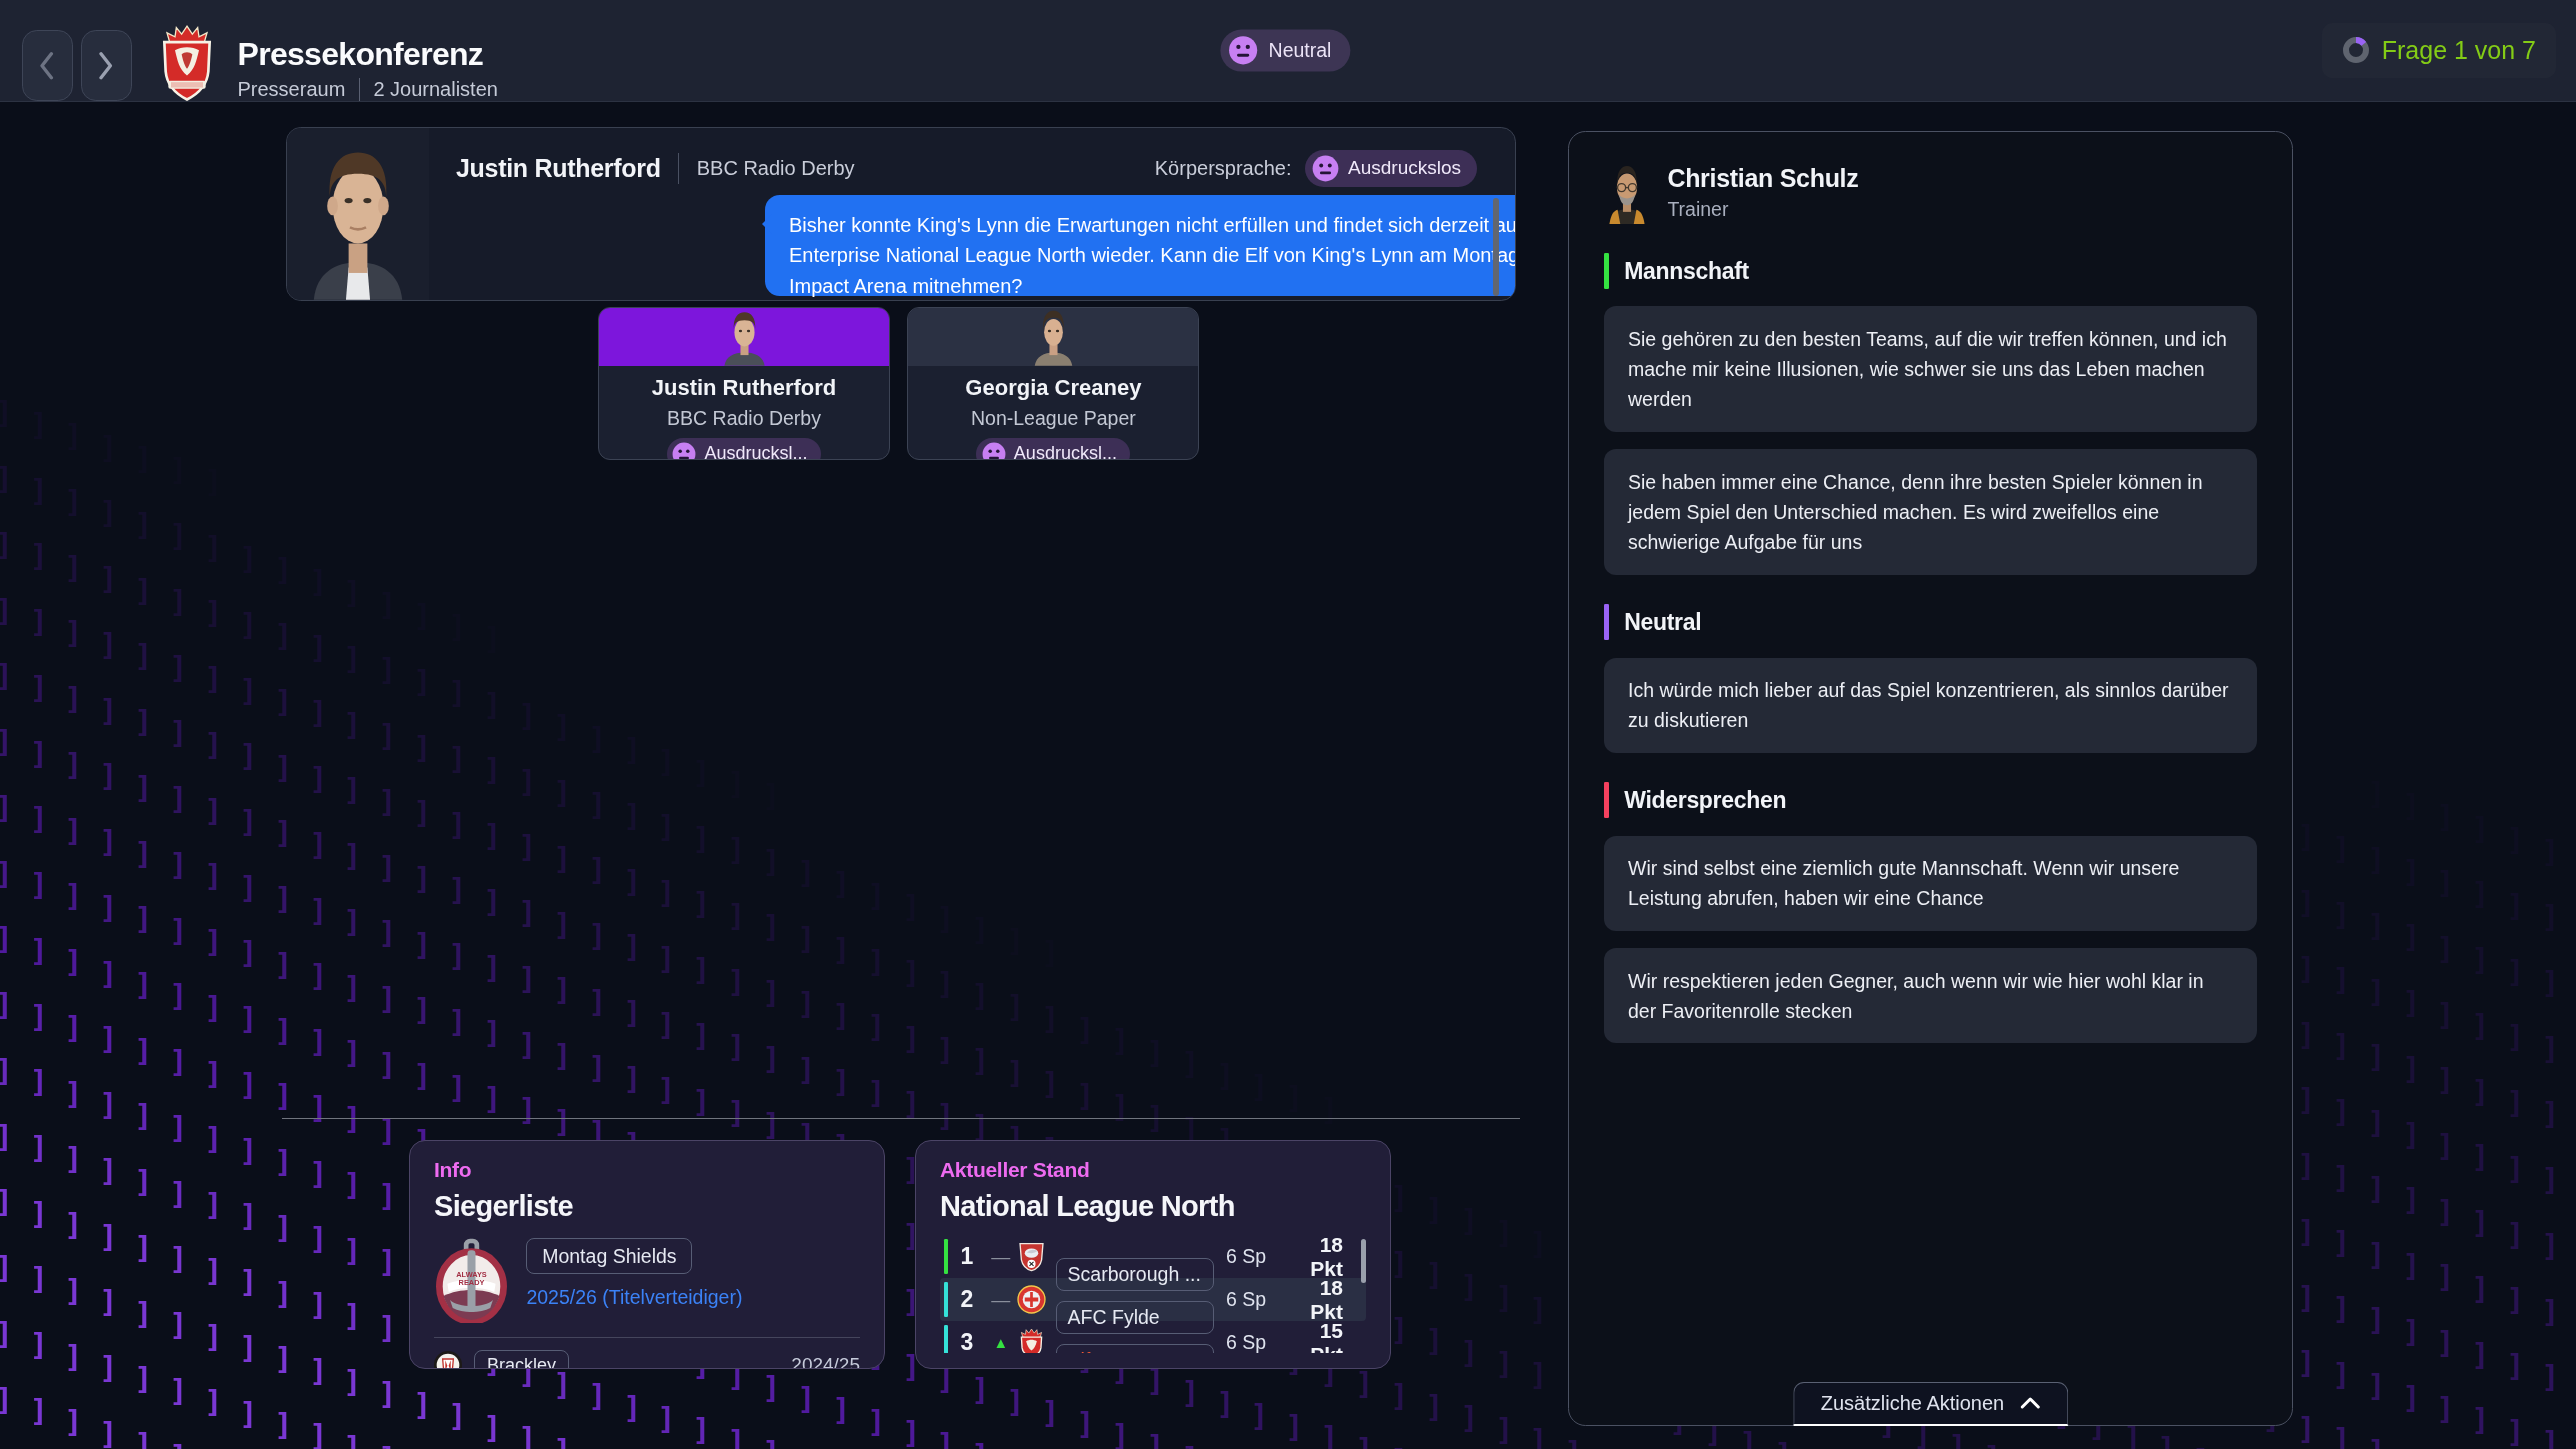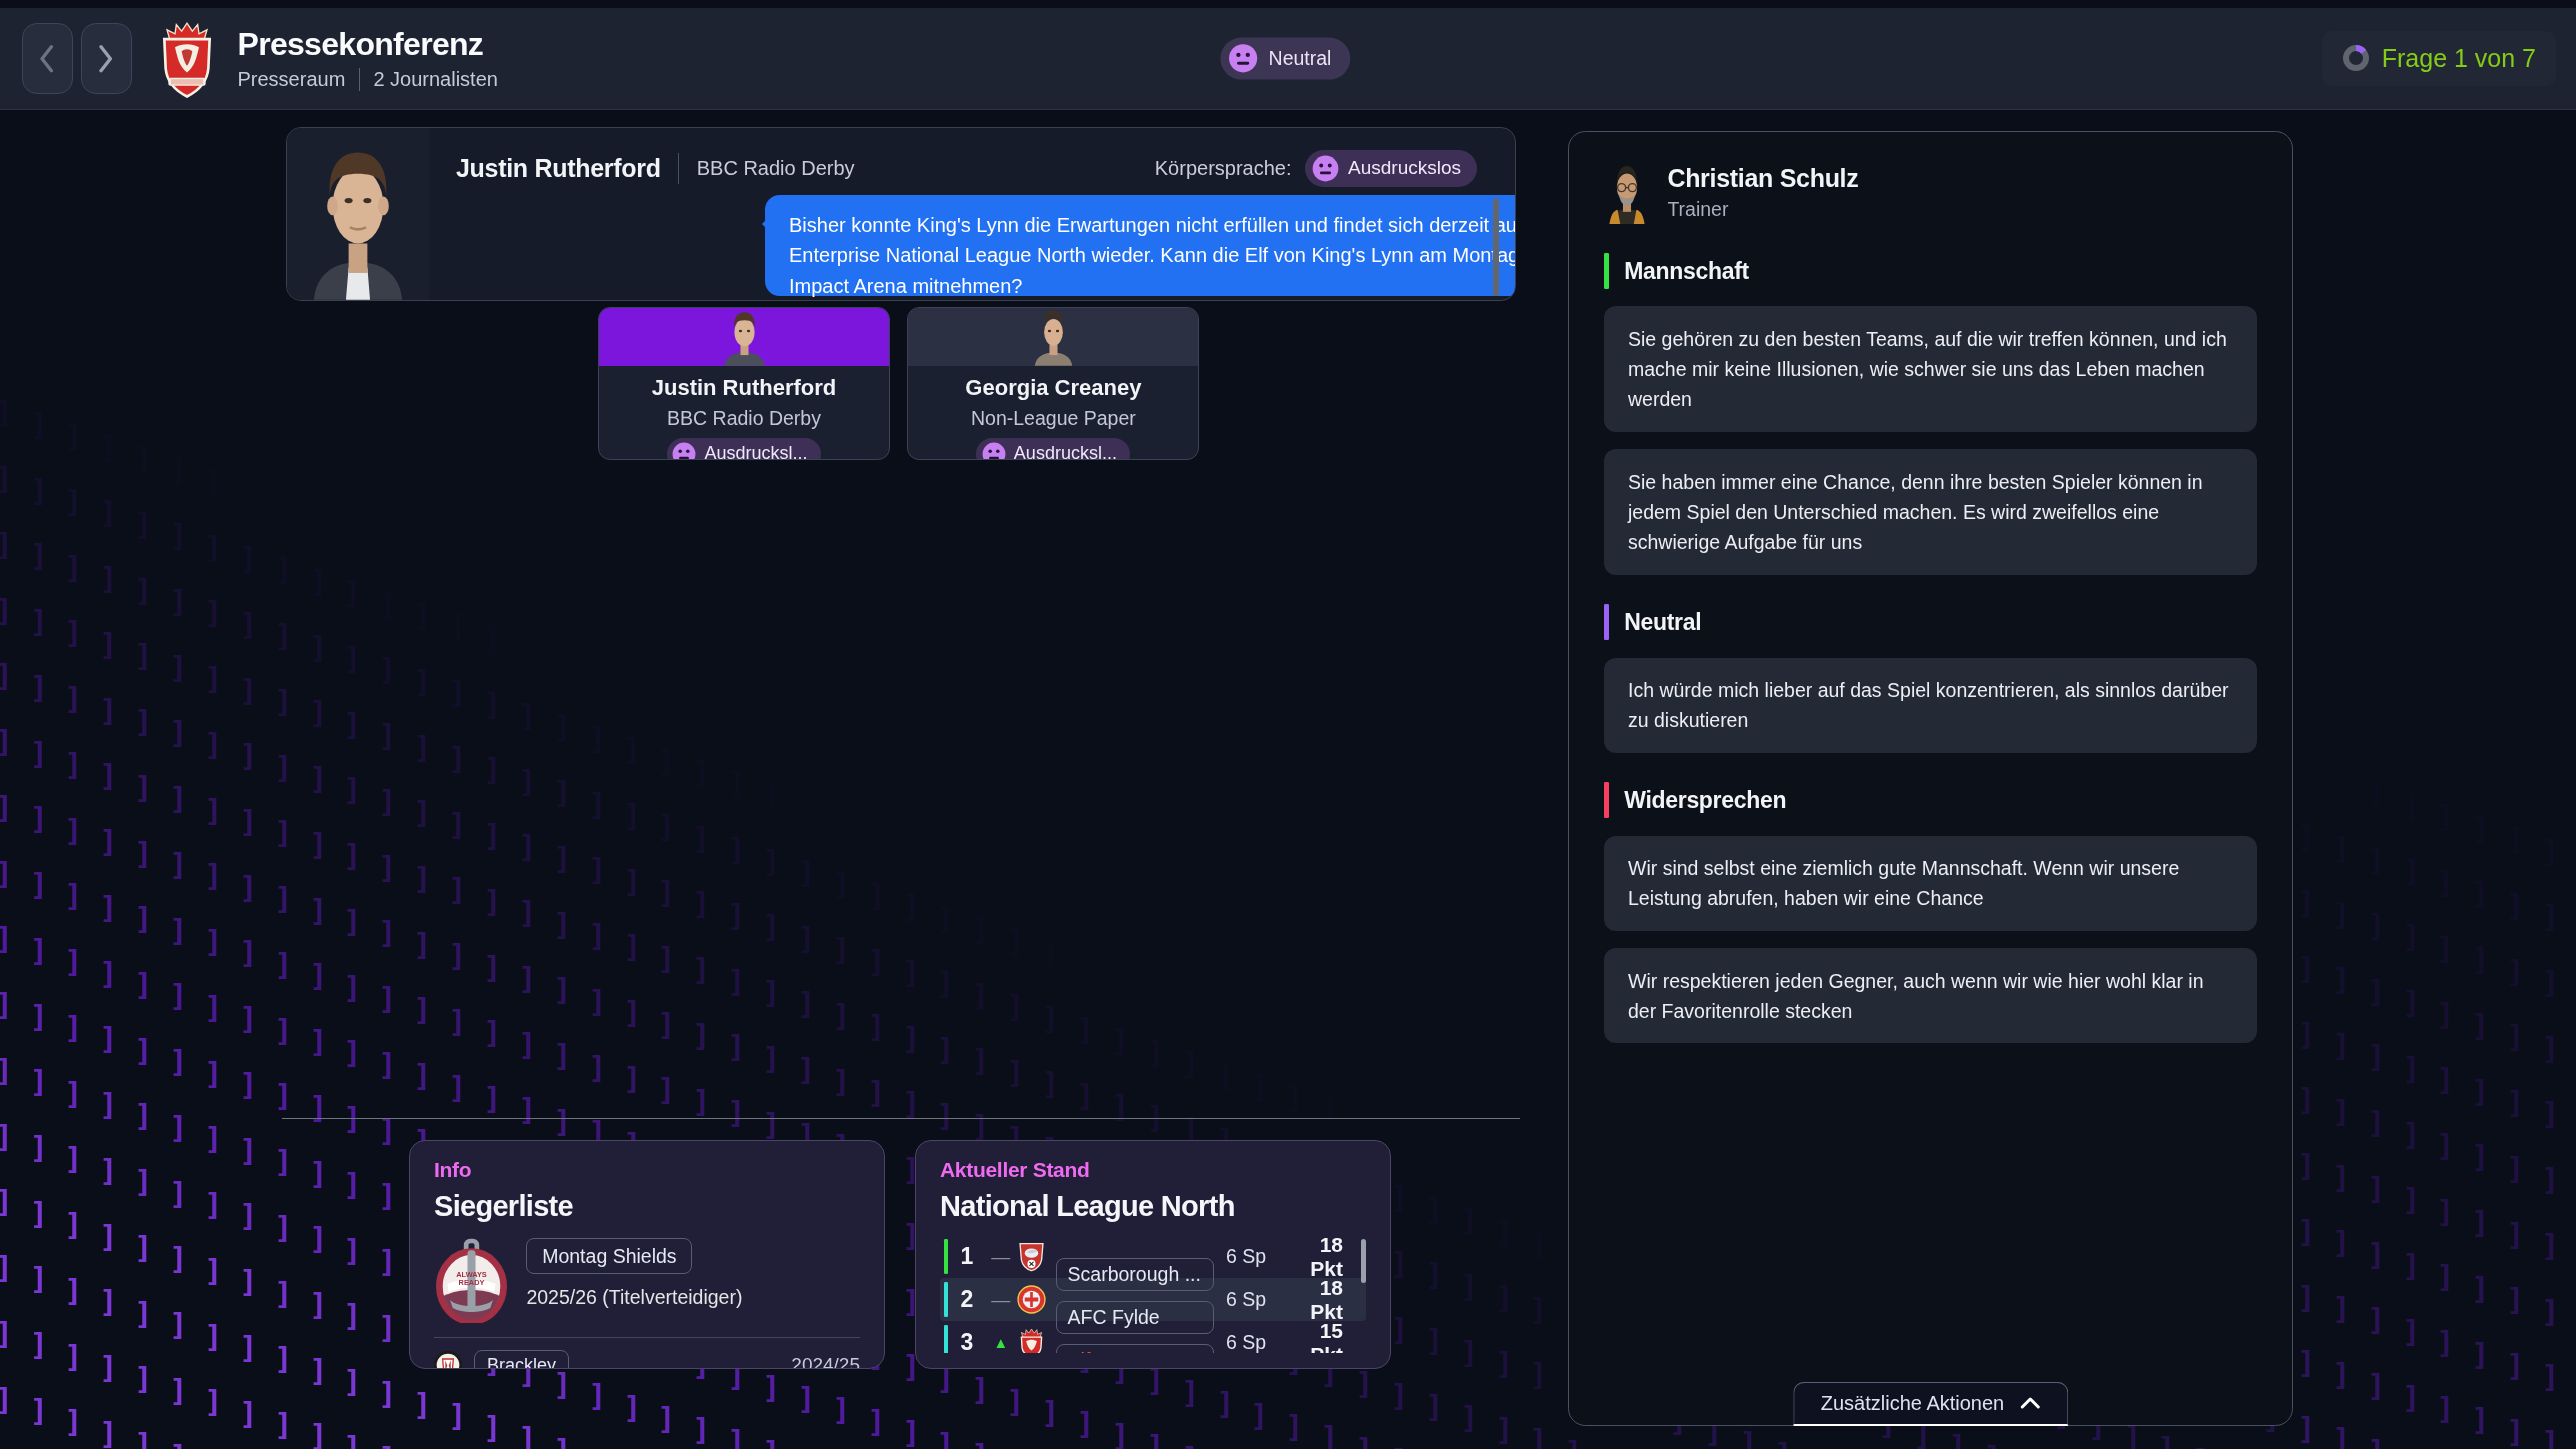--- a/index.html
+++ b/index.html
@@ -10,23 +10,23 @@
     color:#f2f4f8;
     position:relative;
   }
 
   
   #bg-pattern { position:absolute; inset:0; z-index:0; pointer-events:none; }
   #bg-pattern i { position:absolute; font:600 31px "DejaVu Sans Mono", monospace; font-style:normal; }
 
   
   .topbar {
-    position:absolute; left:0; top:8px; width:2576px; height:102px;
+    position:absolute; left:0; top:0; width:2576px; height:102px;
     background:#1e2332; border-bottom:1.3px solid #2c3242; z-index:5;
-    display:flex; align-items:center;
+    display:flex; align-items:flex-end;
   }
   .nav-btns { display:flex; gap:8px; margin-left:21.5px; }
   .nav-btn {
     width:51px; height:71px; border-radius:14.8px; background:#272d3d;
     border:1.3px solid #3e4557; display:flex; align-items:center; justify-content:center;
     color:#9aa0b0; font-size:29.5px; cursor:pointer;
   }
   .nav-btn.prev { color:#6d7383; }
   .club-crest { margin-left:23px; width:64px; height:79px; }
   .title-block { margin-left:19px; }
@@ -146,21 +146,21 @@
   .stand-card { left:915px; }
   .card-tag { font-size:21px; font-weight:bold; color:#ee6bf0; letter-spacing:-0.3px; }
   .card-title { font-size:29px; font-weight:bold; letter-spacing:-0.7px; margin-top:8px; color:#f5f6fa; }
 
   .holder-row { display:flex; align-items:flex-start; gap:17.4px; margin-top:14.8px; }
   .holder-row .crest-ss { width:75px; height:85px; flex:none; }
   .team-pill {
     display:inline-block; border:1.3px solid #575d75; border-radius:8px;
     padding:5.4px 14.8px; font-size:19.5px; color:#e6e9f2;
   }
-  .holder-season { font-size:19.5px; color:#e5e5e5; margin-top:12px; }
+  .holder-season { font-size:19.5px; color:#3b82f6; margin-top:12px; }
   .info-div { height:1.3px; background:#45455c; margin:13.4px 0 12px 0; }
   .prev-row { display:flex; align-items:center; gap:12px; }
   .prev-row .crest-br { width:28px; height:28px; flex:none; }
   .prev-row .pill-sm { padding:4px 12px; font-size:18px; }
   .prev-season { margin-left:auto; font-size:19px; color:#c6cbdb; }
 
   .table-rows { margin-top:12px; height:118px; overflow:hidden; position:relative; }
   .t-row { display:flex; align-items:center; height:43px; padding:0 4px; }
   .t-row.hl { background:#2a2f44; border-radius:4px; }
   .t-bar { width:4px; height:35px; border-radius:1.3px; flex:none; }

